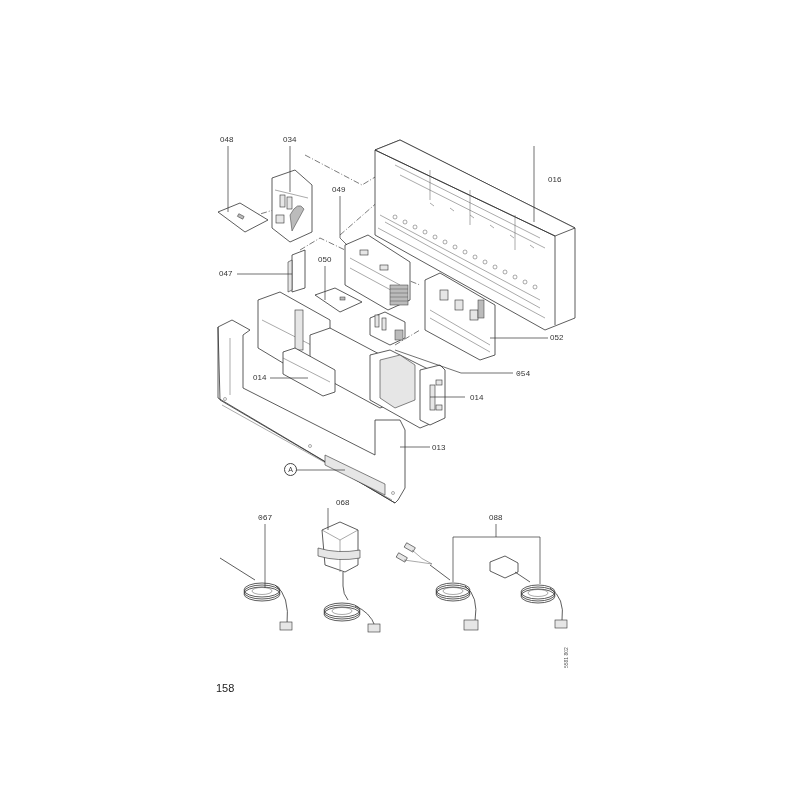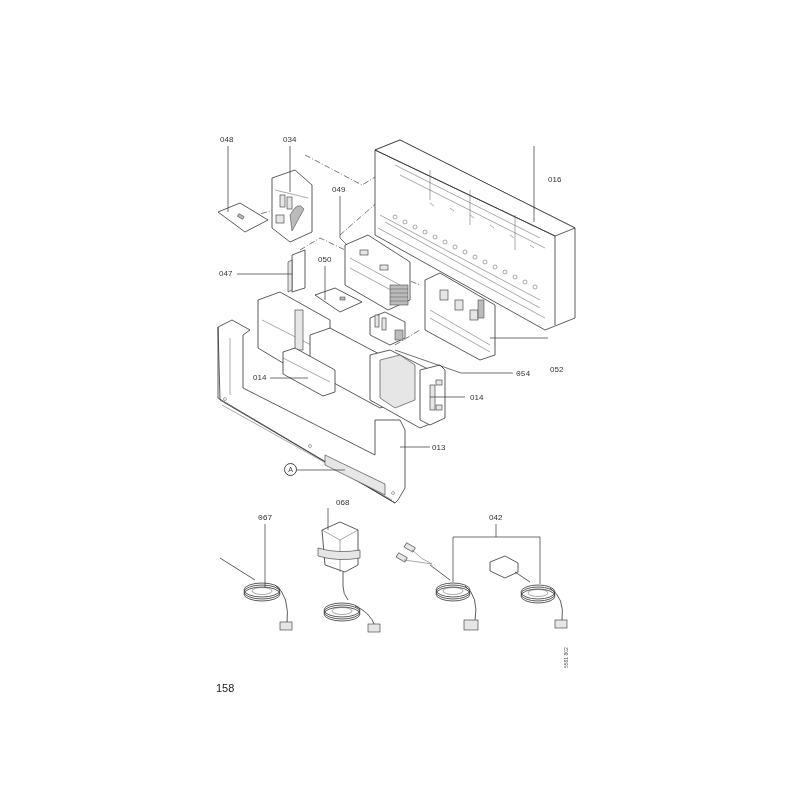--- a/index.html
+++ b/index.html
@@ -234,26 +234,26 @@
     <line class="lead" x1="540" y1="537" x2="540" y2="584"></line>
   </g>
 </svg>
 
 <span class="lbl" style="left:220px;top:136px;">048</span>
 <span class="lbl" style="left:283px;top:136px;">034</span>
 <span class="lbl" style="left:548px;top:136px;margin-top:40px;">016</span>
 <span class="lbl" style="left:332px;top:186px;">049</span>
 <span class="lbl" style="left:219px;top:270px;">047</span>
 <span class="lbl" style="left:318px;top:256px;">050</span>
-<span class="lbl" style="left:550px;top:334px;margin-top:32px;">052</span>
+<span class="lbl" style="left:550px;top:334px;">052</span>
 <span class="lbl" style="left:516px;top:370px;font-family:Liberation Mono, monospace;">054</span>
 <span class="lbl" style="left:253px;top:374px;">014</span>
 <span class="lbl" style="left:470px;top:394px;">014</span>
 <span class="lbl" style="left:432px;top:444px;">013</span>
 <span class="circle-a">A</span>
 <span class="lbl" style="left:258px;top:514px;font-family:Liberation Mono, monospace;">067</span>
 <span class="lbl" style="left:321px;top:499px;padding-left:15px;">068</span>
-<span class="lbl" style="left:489px;top:514px;">042</span>
+<span class="lbl" style="left:489px;top:514px;">088</span>
 
 <span class="drawing-code">5581 802</span>
 <span class="page-num">158</span>
 
 </div>
 
 </body></html>

